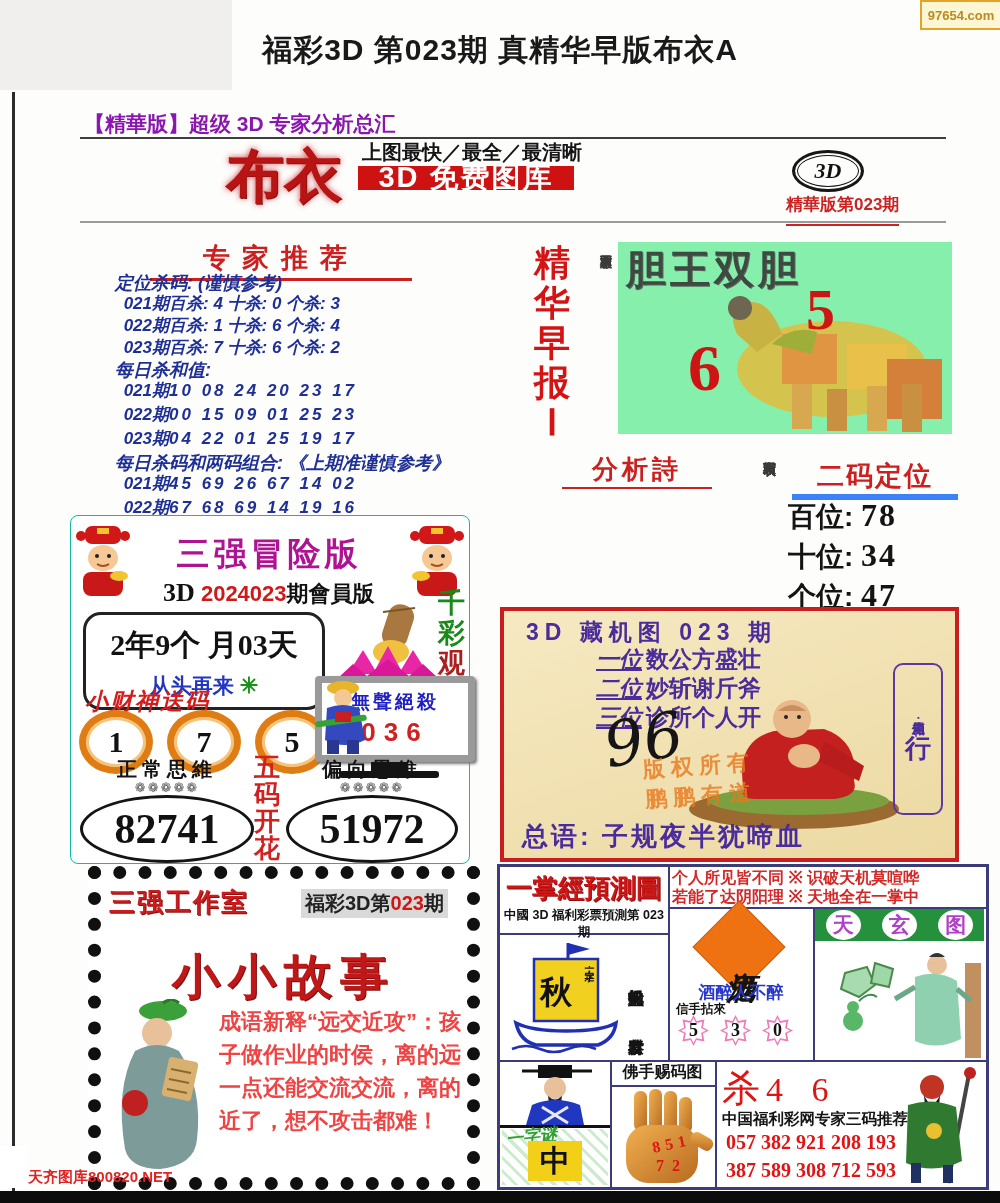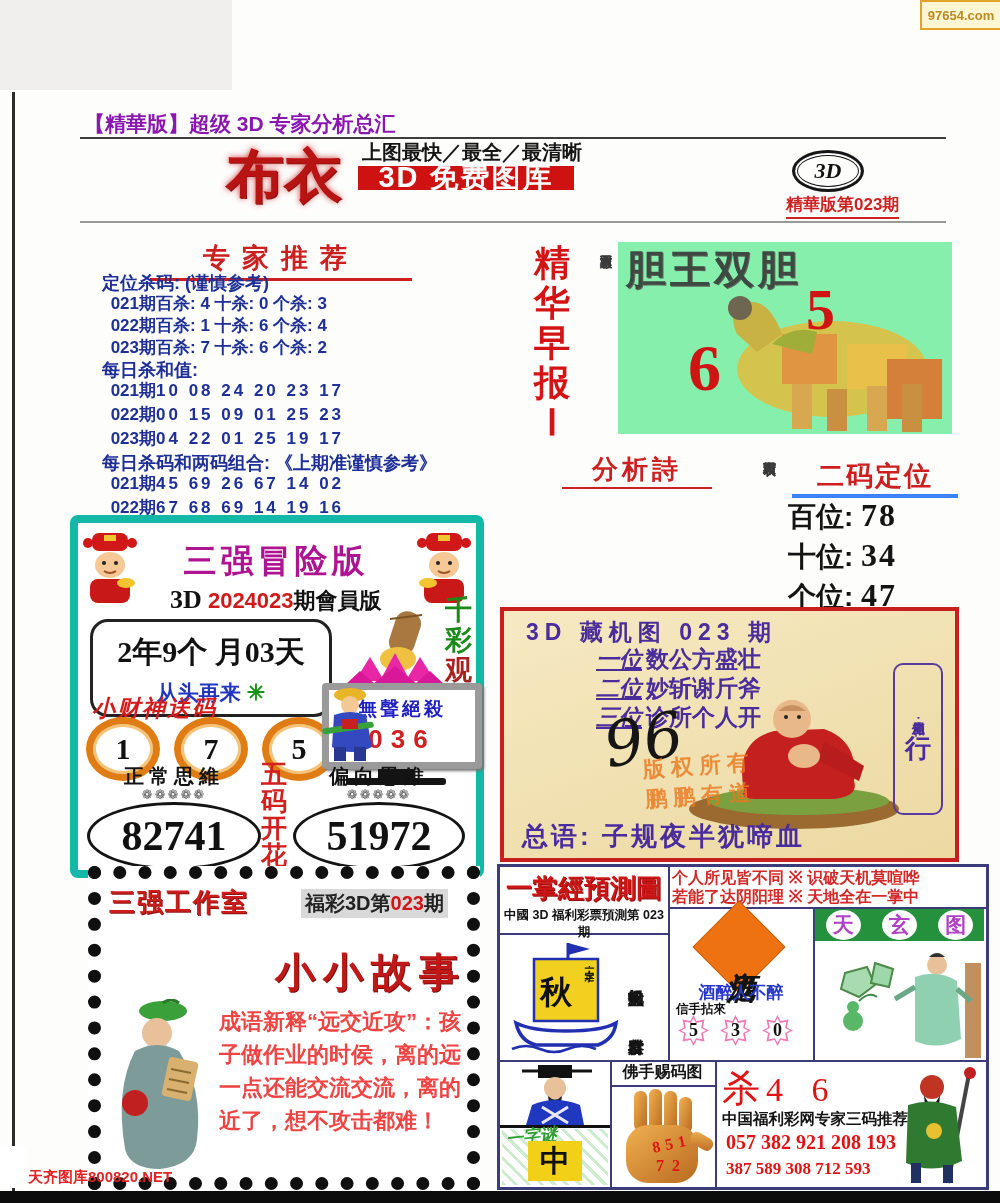--- a/index.html
+++ b/index.html
@@ -22,32 +22,32 @@
   .rule1{left:80px;top:137px;width:866px;height:2px;background:#3d3d3d;}
   .rule2{left:80px;top:221px;width:866px;height:2px;background:#9a9a9a;}
   .brand{left:226px;top:138px;font-size:58px;font-weight:bold;color:#b81414;
          font-family:"Liberation Serif",serif;text-shadow:0 0 6px rgba(190,20,20,.85),1px 1px 0 #7d0f0f;}
   .slogan{left:362px;top:139px;font-size:20px;font-weight:bold;color:#151515;}
   .brand-red{left:358px;top:166px;width:216px;height:24px;background:#ce1212;color:#fff;
              font-size:29px;font-weight:bold;display:flex;align-items:center;justify-content:center;letter-spacing:2px;}
   .logo3d{left:792px;top:150px;width:66px;height:36px;border:3px solid #161616;border-radius:50%;
           box-shadow:inset 0 0 0 2px #fff,inset 0 0 0 3px #161616;display:flex;align-items:center;justify-content:center;
           font-size:22px;font-weight:bold;font-style:italic;font-family:"Liberation Serif",serif;}
-  .edition{left:786px;top:193px;color:#cc2222;font-size:17px;font-weight:bold;border-bottom:2px solid #cc2222;padding-bottom:1px;}
+  .edition{left:786px;top:193px;color:#cc2222;font-size:17px;font-weight:bold;border-bottom:2px solid #cc2222;padding-bottom:8px;}
   
   .expert-title{left:150px;top:240px;width:262px;text-align:center;color:#cc1f1f;font-size:27px;font-weight:bold;
                 letter-spacing:12px;border-bottom:3px solid #cc1f1f;padding-bottom:2px;}
-  .expert{left:92px;top:272px;width:420px;color:#1e2f96;font-weight:bold;font-size:17px;line-height:18px;}
+  .expert{left:105px;top:272px;width:420px;color:#1e2f96;font-weight:bold;font-size:17px;line-height:18px;font-style:italic;}
   .expert .grp-title{font-size:18px;margin:2px 0 3px 10px;}
   .expert .row{display:flex;margin:0 0 4px 0;text-align:right;}
   .expert .row .iss{width:64px;}
   .expert .row.wide{margin-bottom:6px;}
   .expert .row.wide .val{letter-spacing:3px;}
   
-  .sq-box{left:70px;top:515px;width:398px;height:347px;border:8px solid #14b8a6;border-radius:8px;background:#fff;}
+  .sq-box{left:70px;top:515px;width:398px;height:347px;border:1px solid #14b8a6;border-radius:8px;background:#fff;}
   .sq-title{left:58px;top:16px;width:280px;text-align:center;color:#ae1492;font-size:33px;font-weight:bold;letter-spacing:4px;}
   .sq-sub{left:92px;top:62px;font-size:22px;font-weight:bold;color:#111;}
   .sq-sub .pfx{font-size:26px;font-family:"Liberation Serif",serif;}
   .sq-sub .iss{color:#cf1a1a;}
   .sq-datebox{left:12px;top:96px;width:236px;height:92px;border:3px solid #222;border-radius:18px;background:#fff;text-align:center;}
   .sq-datebox .d1{font-size:30px;font-weight:bold;margin-top:10px;font-family:"Liberation Serif",serif;}
   .sq-datebox .d2{font-size:21px;font-weight:bold;color:#2336c0;margin-top:6px;}
   .sq-datebox .star{color:#169216;font-size:22px;}
   .sq-vert{right:4px;top:72px;font-size:27px;font-weight:bold;line-height:30px;text-align:center;}
   .sq-vert span{display:block;}
@@ -70,39 +70,39 @@
   .think .el{margin:2px auto 0;border:3px solid #141414;border-radius:50%;display:flex;align-items:center;justify-content:center;
              font-size:42px;font-weight:bold;font-family:"Liberation Serif",serif;background:#fff;}
   .sq-midvert{left:182px;top:238px;width:28px;color:#d02020;font-size:26px;font-weight:bold;line-height:27px;text-align:center;}
   .sq-midvert span{display:block;}
   
   .stamp{left:88px;top:866px;width:392px;height:324px;background:#fff;border:13px dotted #101010;box-sizing:border-box;}
   .stamp-title{left:8px;top:6px;color:#cc1c1c;font-size:26px;font-weight:bold;letter-spacing:2px;
                text-shadow:1px 1px 0 #8d1010;}
   .stamp-issue{left:200px;top:10px;background:#d9d9d9;color:#222;font-size:20px;font-weight:bold;padding:1px 4px;}
   .stamp-issue .num{color:#cf1616;}
-  .story-title{left:0;top:66px;width:100%;text-align:right;color:#c01818;font-size:40px;font-weight:bold;letter-spacing:8px;
+  .story-title{left:0;top:66px;width:100%;text-align:center;color:#c01818;font-size:48px;font-weight:bold;letter-spacing:8px;
                text-shadow:1px 1px 0 #7d0f0f;}
   .story-text{left:118px;top:126px;width:242px;font-size:22px;font-weight:bold;line-height:33px;color:#ef4444;}
   
   .morning-title{left:534px;top:243px;height:195px;color:#d41414;font-size:36px;font-weight:bold;line-height:40px;text-align:center;}
   .morning-title span{display:block;}
   .morning-site{left:597px;top:246px;height:120px;font-size:12px;color:#3b3b3b;font-weight:bold;}
   .morning-img{left:618px;top:242px;width:334px;height:192px;background:#86efac;overflow:hidden;}
   .m-title{left:8px;top:0px;color:#333;font-size:40px;font-weight:bold;letter-spacing:4px;
            text-shadow:1px 1px 0 #555;opacity:.88;}
   .m6{left:70px;top:88px;color:#cf1414;font-size:66px;font-weight:bold;font-family:"Liberation Serif",serif;}
   .m5{left:188px;top:34px;color:#cf1414;font-size:58px;font-weight:bold;font-family:"Liberation Serif",serif;}
   
   .poem-title{left:562px;top:452px;width:150px;text-align:center;color:#cc2020;font-size:26px;font-weight:bold;
               letter-spacing:4px;border-bottom:2px solid #cc2020;}
   .poem{left:530px;top:486px;font-size:27px;font-weight:bold;line-height:39px;color:#141414;}
   .poem-vert{left:760px;top:452px;height:158px;font-size:13px;font-weight:bold;color:#3a3a3a;}
   .tc-title{left:792px;top:458px;width:166px;text-align:center;color:#cc2020;font-size:27px;font-weight:bold;
-            letter-spacing:2px;border-bottom:4px solid #3b82f6;}
+            letter-spacing:2px;border-bottom:6px solid #3b82f6;}
   .tc-rows{left:788px;top:496px;font-size:28px;font-weight:bold;color:#141414;line-height:39px;}
   .tc-rows .v{font-family:"Liberation Serif",serif;font-size:32px;letter-spacing:2px;}
   
   .cangji{left:500px;top:607px;width:451px;height:247px;border:4px solid #c81e1e;
           background:linear-gradient(160deg,#f6e9c2,#ecd9a2);color:#4a2c9c;}
   .cj-title{left:22px;top:6px;font-size:23px;font-weight:bold;letter-spacing:6px;}
   .cj-lines{left:92px;top:34px;font-size:23px;font-weight:bold;line-height:28px;}
   .cj-lines .lb{font-style:italic;text-decoration:underline;margin-right:4px;font-family:"Liberation Serif",serif;}
   .cj-96{left:100px;top:92px;font-size:62px;font-style:italic;color:#151515;transform:rotate(-10deg);
          font-family:"DejaVu Serif",serif;}
@@ -142,29 +142,30 @@
   .riddle-label{left:6px;top:258px;color:#2f9e30;font-size:17px;font-weight:bold;font-style:italic;transform:rotate(-6deg);}
   .riddle-ans{left:28px;top:274px;width:54px;height:40px;background:#f2d018;display:flex;align-items:center;justify-content:center;
               font-size:30px;font-weight:bold;color:#111;}
   .hand-title{left:112px;top:195px;width:101px;text-align:center;font-size:16px;font-weight:bold;color:#151515;}
   .hand-nums{position:absolute;color:#e01414;font-weight:bold;font-family:"Liberation Serif",serif;}
   .kill-row{left:222px;top:196px;color:#e01414;font-weight:normal;}
   .kill-row .k{font-size:38px;letter-spacing:6px;}
   .kill-row .n{font-size:34px;letter-spacing:10px;font-family:"Liberation Serif",serif;}
   .rec-title{left:222px;top:242px;font-size:15.5px;font-weight:bold;color:#141414;}
   .rec1{left:226px;top:264px;color:#e01414;font-size:20px;font-weight:bold;font-family:"Liberation Serif",serif;}
-  .rec2{left:226px;top:292px;color:#e01414;font-size:17px;font-weight:bold;font-family:"Liberation Serif",serif;}
+  .rec2{left:226px;top:292px;color:#e01414;font-size:20px;font-weight:bold;font-family:"Liberation Serif",serif;}
 </style>
 </head>
 <body>
 
 <div class="page">
 
   <div class="abs tl-overlay"></div>
   <div class="abs watermark">97654.com</div>
+  <div class="abs page-title">福彩3D 第023期 真精华早版布衣A</div>
   <div class="abs left-rule"></div>
 
   <div class="abs tagline">【精華版】超级 3D 专家分析总汇</div>
   <div class="abs rule1"></div>
   <div class="abs brand">布衣</div>
   <div class="abs slogan">上图最快／最全／最清晰</div>
   <div class="abs brand-red">3D 免费图库</div>
   <div class="abs logo3d">3D</div>
   <div class="abs edition">精華版第023期</div>
   <div class="abs rule2"></div>

